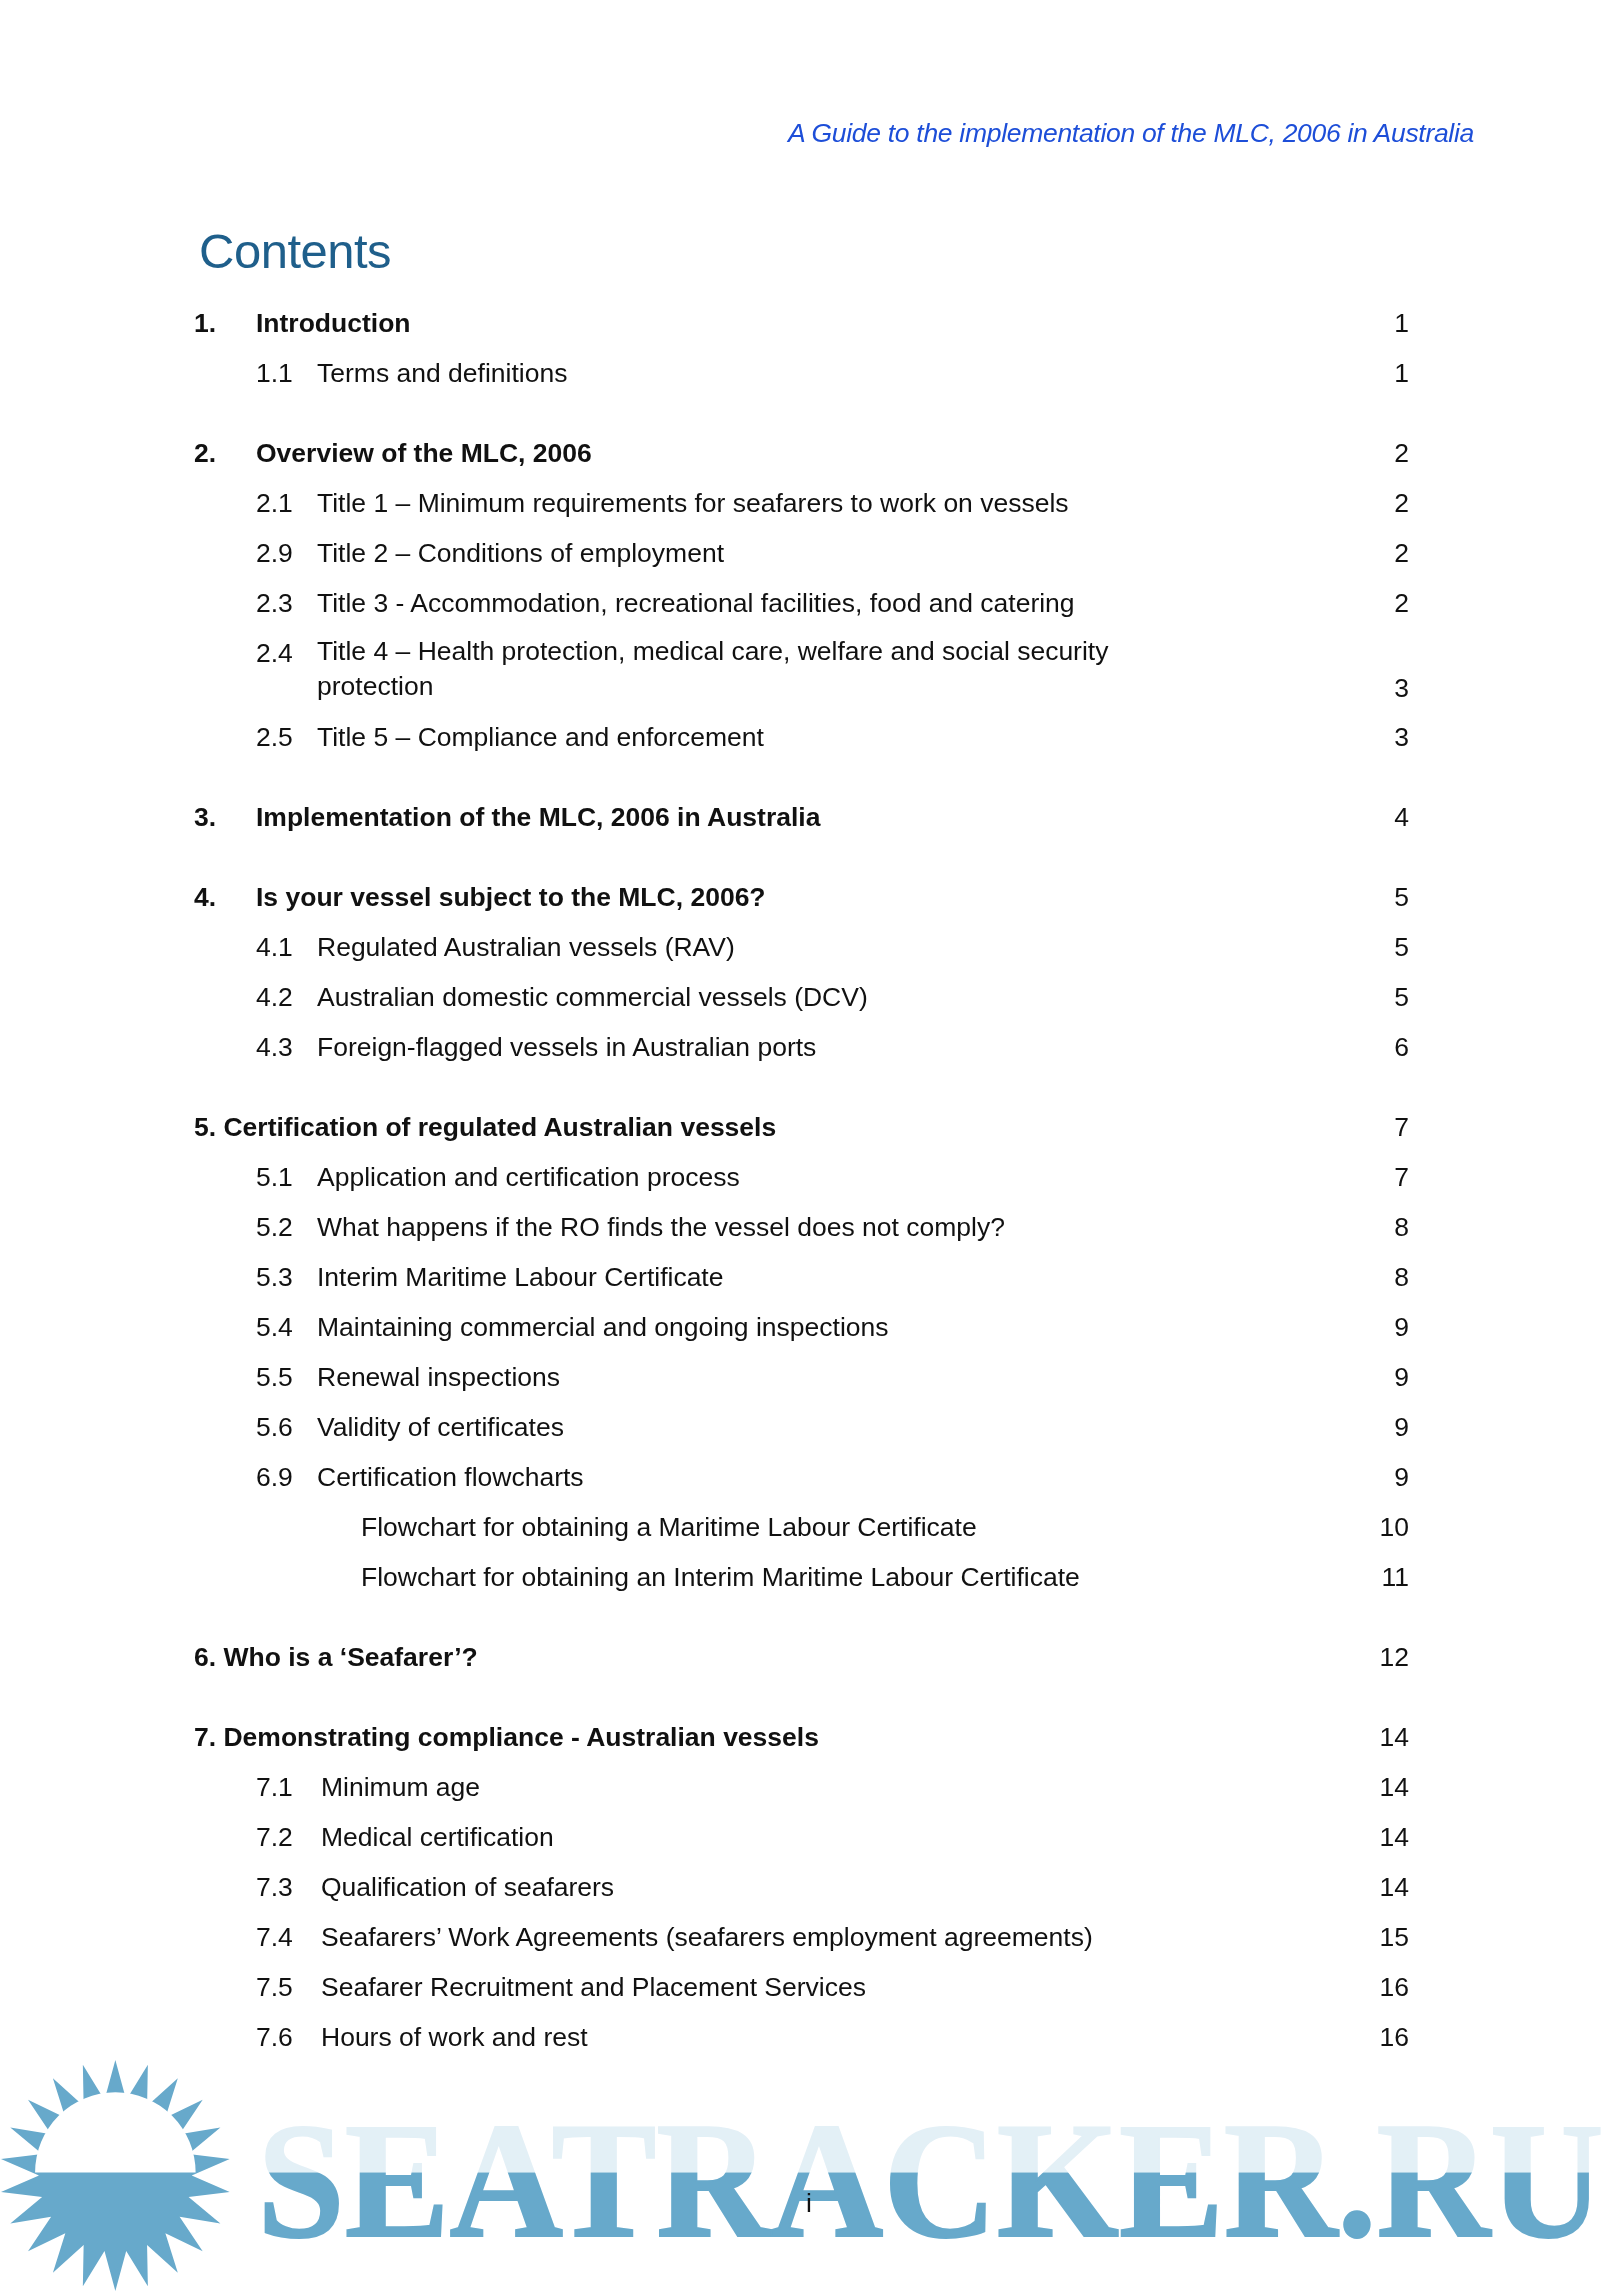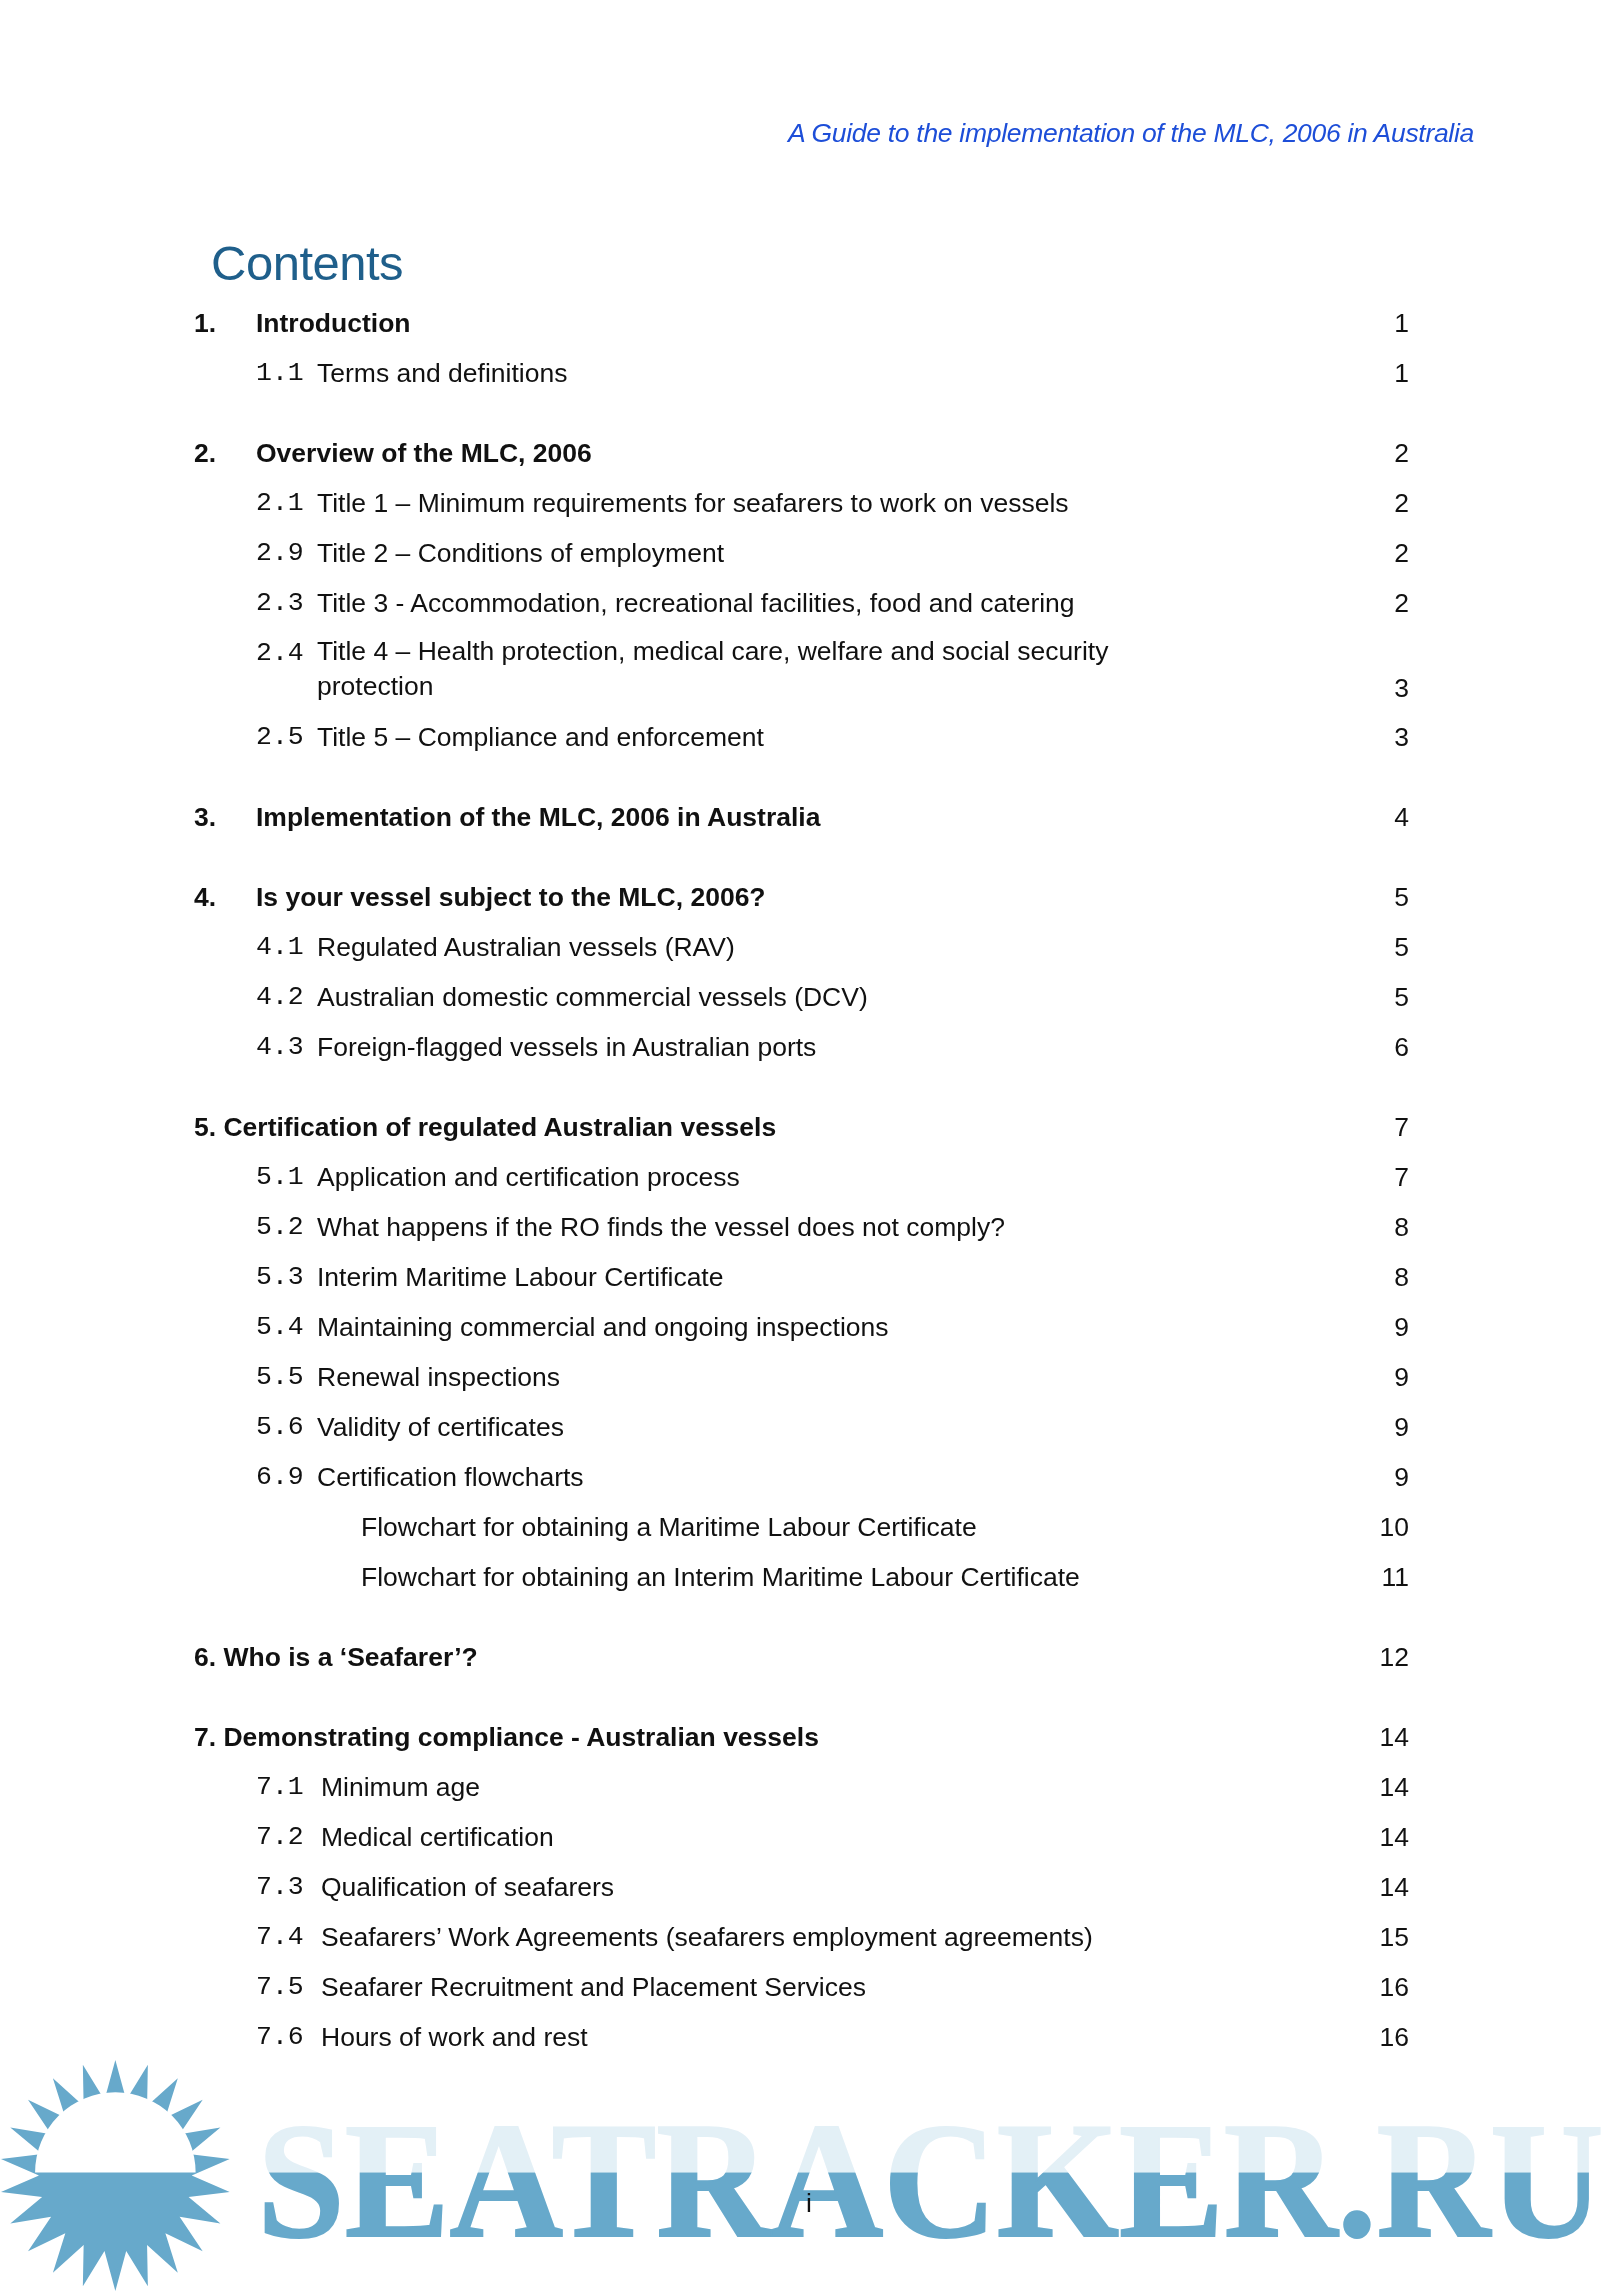--- a/index.html
+++ b/index.html
@@ -1,27 +1,27 @@
 <!DOCTYPE html>
 <html><head>
 <meta charset="utf-8">
 <style>
   html, body { margin: 0; padding: 0; background: #ffffff; }
   body { width: 1621px; height: 2293px; position: relative; overflow: hidden;
          font-family: "Liberation Sans", sans-serif; color: #111111; }
   .running-header { position: absolute; right: 147px; top: 118px; font-size: 26.5px;
          font-style: italic; color: #1d4ed8; letter-spacing: -0.3px; white-space: nowrap; }
   .title { position: absolute; left: 194px; top: 218px; font-size: 49px; color: #1f5f8b;
-         font-weight: normal; margin: 17px; letter-spacing: -0.5px; }
+         font-weight: normal; margin: 5px; letter-spacing: -0.5px; }
   .toc { position: absolute; left: 194px; top: 304px; width: 1215px; }
   .row { position: relative; height: 50px; font-size: 26.5px; line-height: 39px; white-space: nowrap; }
   .row.l1 { font-weight: bold; }
   .row.gap { margin-top: 30px; }
   .row .num { position: absolute; left: 0; }
-  .row.l2 .num { left: 62px; font-family: Liberation Mono, monospace; }
+  .row.l2 .num { left: 62px; }
   .row .text { position: absolute; left: 62px; }
   .row.l1.tight .text { left: 0; }
   .row.l2 .text { left: 123px; }
   .row.l3 .text { left: 123px; margin-left: 44px; }
   .row.l2.w7 .text { left: 127px; }
   .row .page { position: absolute; right: 0; font-weight: normal; }
   .row.twoline { height: 84px; }
   .row.twoline .text { line-height: 35px; white-space: normal; width: 882px; }
   .row.twoline .page { top: 35px; }
   .watermark { position: absolute; left: 0; top: 2058px; width: 1621px; height: 234px; }

